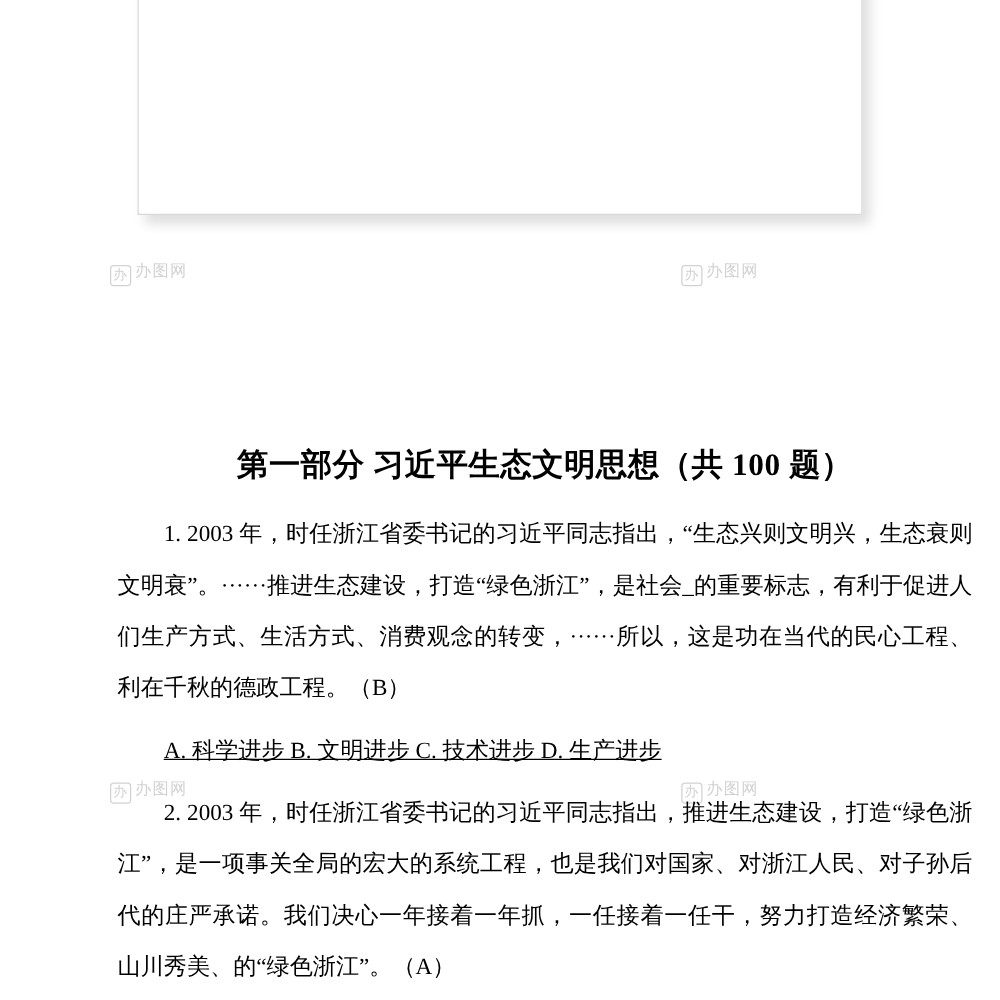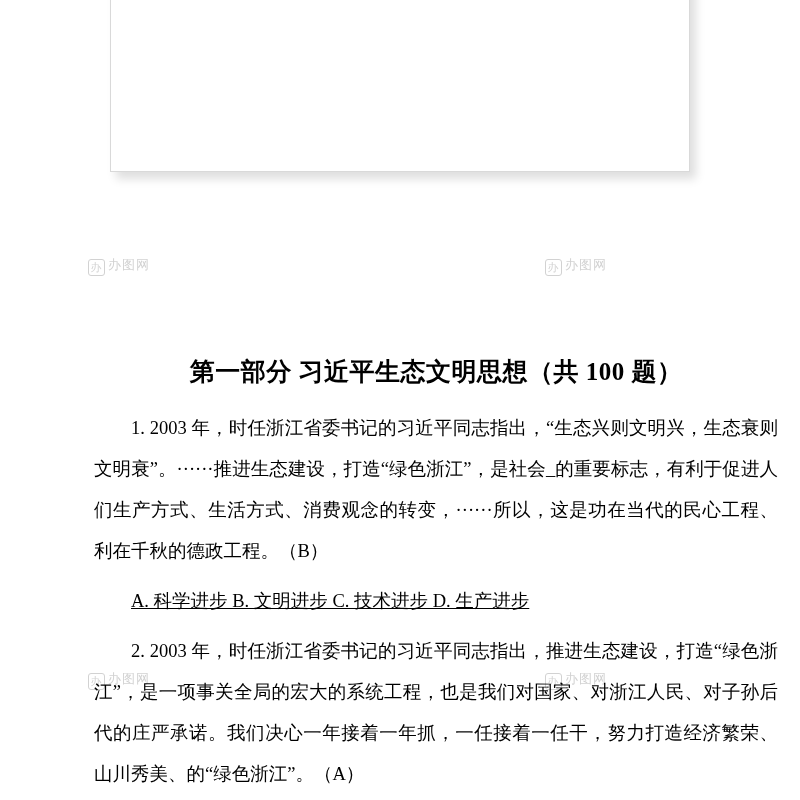--- a/index.html
+++ b/index.html
@@ -71,21 +71,20 @@
   
   .wm {
     position: absolute;
     color: #d2d2d2;
     font-size: 13px;
     font-family: "Liberation Sans", sans-serif;
     letter-spacing: 1px;
     white-space: nowrap;
     pointer-events: none;
     user-select: none;
-    margin-top: 48px;
   }
   .wm .wm-logo {
     display: inline-block;
     border: 1.3px solid #d2d2d2;
     border-radius: 3px;
     width: 15px;
     height: 15px;
     line-height: 15px;
     text-align: center;
     font-size: 11px;

